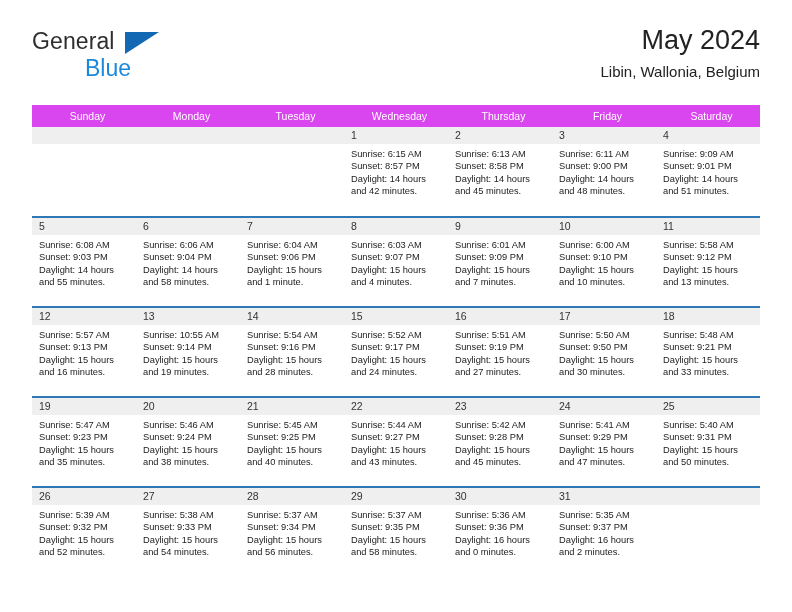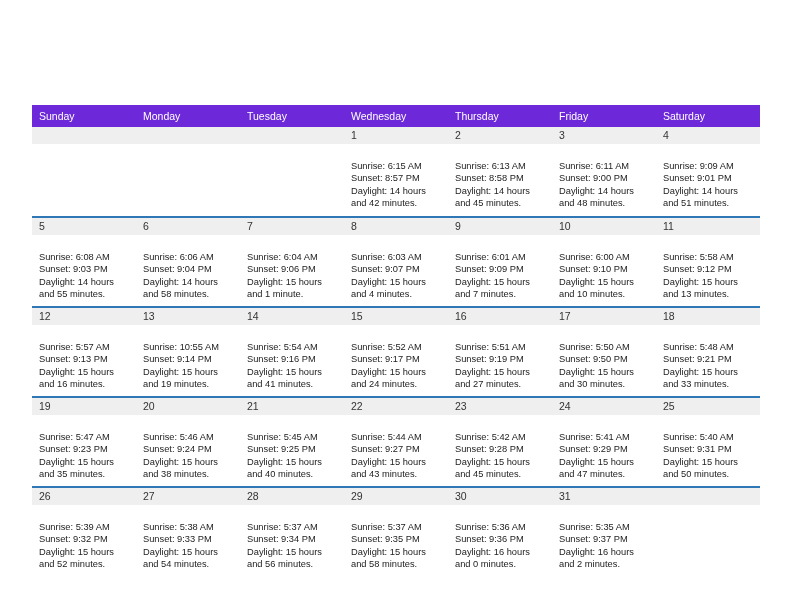--- a/index.html
+++ b/index.html
@@ -92,25 +92,25 @@
     left: 32px;
     top: 105px;
     width: 728px;
     border-collapse: collapse;
     table-layout: fixed;
   }
   .calendar col {
     width: 104px;
   }
   thead th {
-    background: #6d28d9;
+    background: #d946ef;
     color: #ffffff;
     font-size: 10.5px;
     font-weight: 400;
-    text-align: left;
+    text-align: center;
     padding: 5px 0 5px 7px;
     height: 20px;
     box-sizing: border-box;
     border: none;
   }
   tbody td {
     vertical-align: top;
     padding: 0;
     border-top: 2px solid #3077b6;
     background: #ffffff;
@@ -129,37 +129,51 @@
   .daynum-band {
     background: #efefef;
     height: 17px;
     padding: 2px 0 0 7px;
     box-sizing: border-box;
     font-size: 10.5px;
     line-height: 13px;
     color: #333333;
   }
   .cell-body {
-    padding: 16px 6px 0 7px;
+    padding: 4px 6px 0 7px;
     font-size: 9.3px;
     line-height: 12.4px;
     color: #222222;
   }
   .cell-body div {
     white-space: nowrap;
   }
   .daylight-line2 {
     white-space: nowrap;
   }
 </style>
 </head>
 <body>
 
 <div class="page">
 
+  <div class="header">
+
+    <div class="brand">
+      <span class="brand-top">General</span>
+      <span class="brand-tri"></span>
+      <span class="brand-bottom">Blue</span>
+    </div>
+
+    <div class="title-block">
+      <div class="cal-title">May 2024</div>
+      <div class="cal-subtitle">Libin, Wallonia, Belgium</div>
+    </div>
+
+  </div>
 
   <table class="calendar">
     <colgroup>
       <col>
         <col>
         <col>
         <col>
         <col>
         <col>
         <col>
@@ -327,21 +341,21 @@
             <div>Daylight: 15 hours</div>
             <div class="daylight-line2">and 19 minutes.</div>
           </div>
         </td>
         <td>
           <div class="daynum-band">14</div>
           <div class="cell-body">
             <div>Sunrise: 5:54 AM</div>
             <div>Sunset: 9:16 PM</div>
             <div>Daylight: 15 hours</div>
-            <div class="daylight-line2">and 41 minutes.</div>
+            <div class="daylight-line2">and 28 minutes.</div>
           </div>
         </td>
         <td>
           <div class="daynum-band">15</div>
           <div class="cell-body">
             <div>Sunrise: 5:52 AM</div>
             <div>Sunset: 9:17 PM</div>
             <div>Daylight: 15 hours</div>
             <div class="daylight-line2">and 24 minutes.</div>
           </div>

